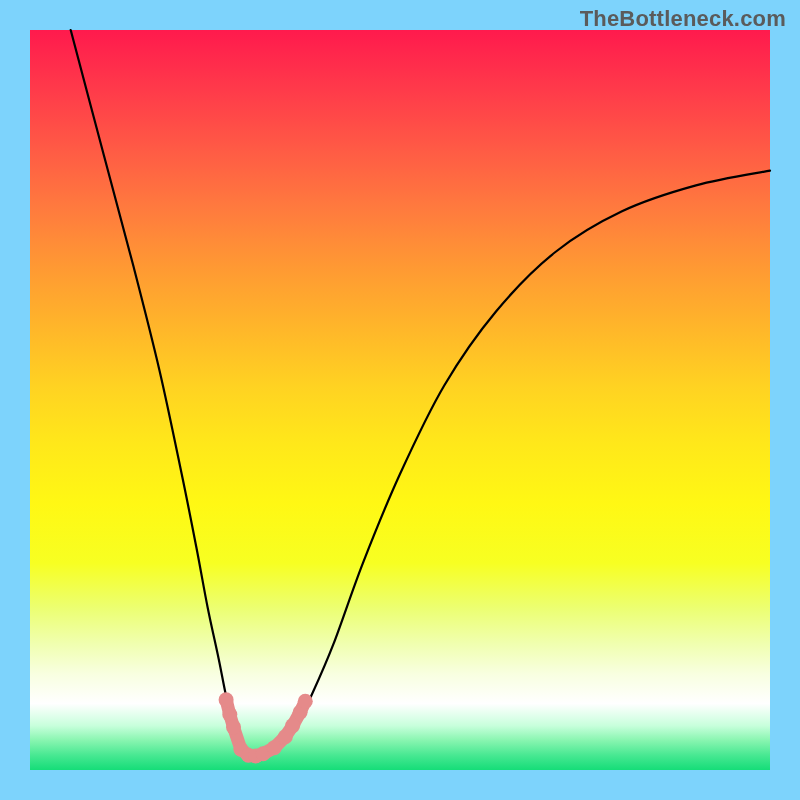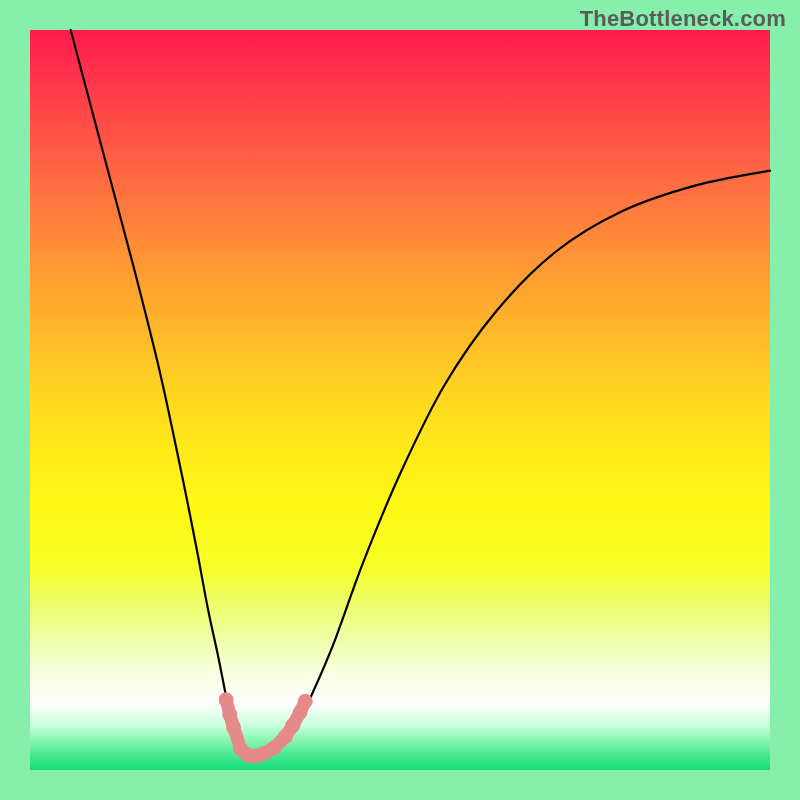--- a/index.html
+++ b/index.html
@@ -1,20 +1,20 @@
 <!DOCTYPE html>
 <html><head>
 <meta charset="utf-8">
 <style>
   * { margin: 0; padding: 0; box-sizing: border-box; }
   html, body { width: 800px; height: 800px; overflow: hidden; background: #000; }
   .frame {
     width: 800px;
     height: 800px;
-    background: #86efac;
+    background: #7dd3fc;
     position: relative;
   }
   .plot-area {
     position: absolute;
     left: 30px;
     top: 30px;
     width: 740px;
     height: 740px;
     background: linear-gradient(to bottom,
       #ff1a4d 0%,

